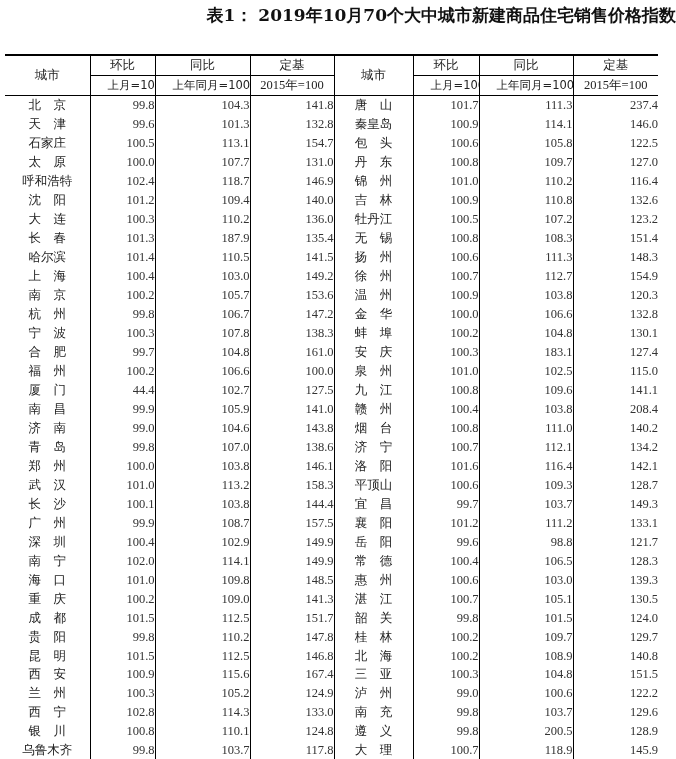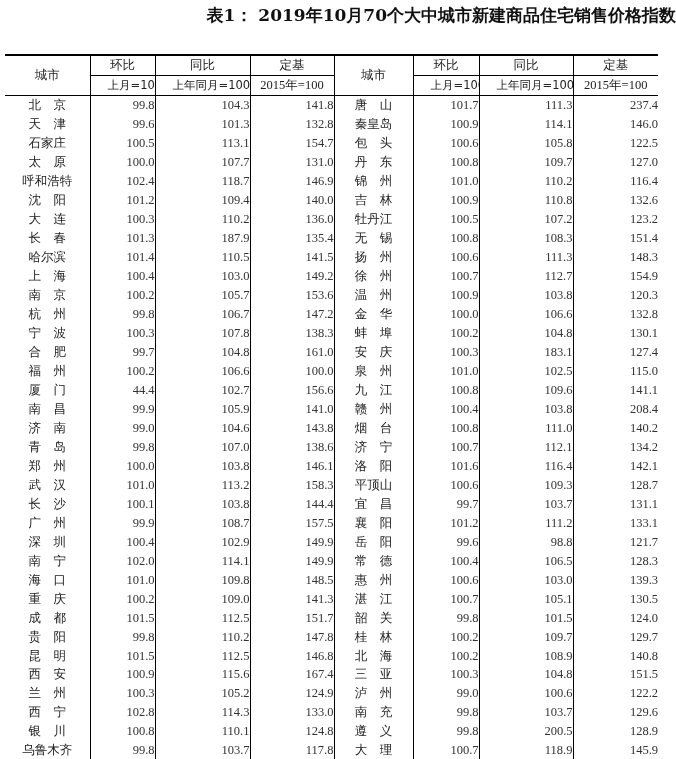--- a/index.html
+++ b/index.html
@@ -212,21 +212,21 @@
         <td class="num vl">100.0</td>
         <td class="city vl">泉　州</td>
         <td class="num vl">101.0</td>
         <td class="num vl">102.5</td>
         <td class="num vl">115.0</td>
       </tr>
       <tr>
         <td class="city">厦　门</td>
         <td class="num vl">44.4</td>
         <td class="num vl">102.7</td>
-        <td class="num vl">156.6</td>
+        <td class="num vl">127.5</td>
         <td class="city vl">九　江</td>
         <td class="num vl">100.8</td>
         <td class="num vl">109.6</td>
         <td class="num vl">141.1</td>
       </tr>
       <tr>
         <td class="city">南　昌</td>
         <td class="num vl">99.9</td>
         <td class="num vl">105.9</td>
         <td class="num vl">141.0</td>
@@ -276,21 +276,21 @@
         <td class="num vl">128.7</td>
       </tr>
       <tr>
         <td class="city">长　沙</td>
         <td class="num vl">100.1</td>
         <td class="num vl">103.8</td>
         <td class="num vl">144.4</td>
         <td class="city vl">宜　昌</td>
         <td class="num vl">99.7</td>
         <td class="num vl">103.7</td>
-        <td class="num vl">131.1</td>
+        <td class="num vl">149.3</td>
       </tr>
       <tr>
         <td class="city">广　州</td>
         <td class="num vl">99.9</td>
         <td class="num vl">108.7</td>
         <td class="num vl">157.5</td>
         <td class="city vl">襄　阳</td>
         <td class="num vl">101.2</td>
         <td class="num vl">111.2</td>
         <td class="num vl">133.1</td>

